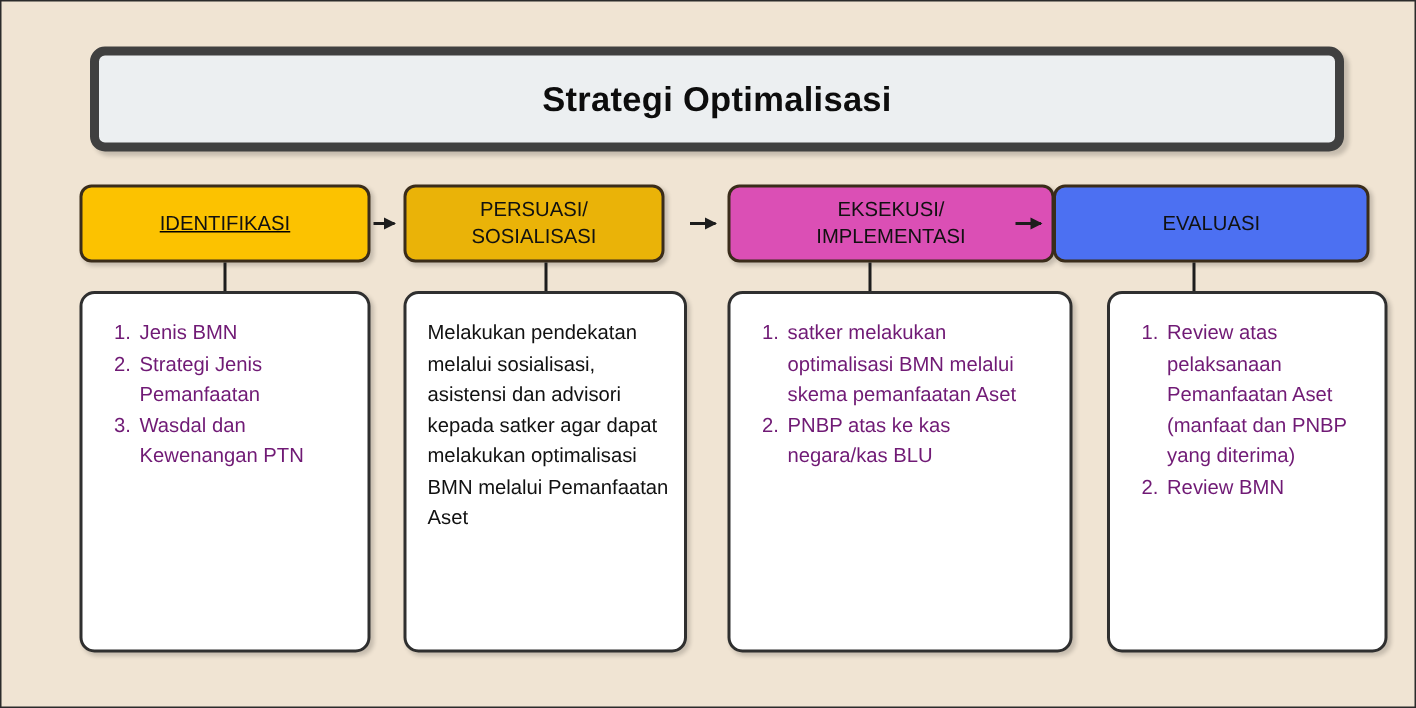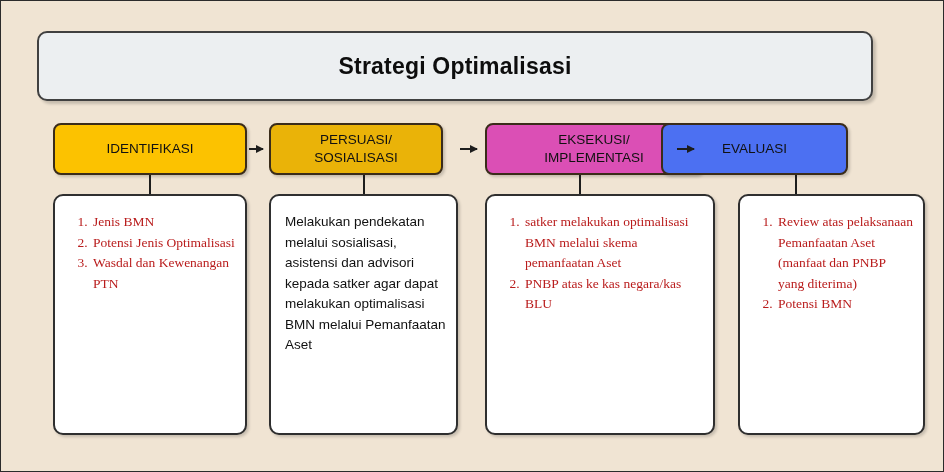--- a/index.html
+++ b/index.html
@@ -19,26 +19,26 @@
     height: 472px;
     background: #f0e4d3;
     box-sizing: border-box;
     border: 1px solid #2b2b2b;
     overflow: hidden;
   }
 
   
   .title-box {
     position: absolute;
-    left: 36px;
+    left: 59px;
     top: 30px;
     width: 836px;
     height: 70px;
     background: #eceff1;
-    border: 2px solid #404040;
+    border: 6px solid #404040;
     border-radius: 10px;
     box-shadow: 3px 3px 3px rgba(0,0,0,0.18);
     display: flex;
     align-items: center;
     justify-content: center;
     box-sizing: border-box;
   }
   .title-text {
     font-size: 23px;
     font-weight: bold;
@@ -79,22 +79,21 @@
     box-sizing: border-box;
     box-shadow: 2px 2px 3px rgba(0,0,0,0.18);
     padding: 16px 10px 10px 10px;
     overflow: hidden;
   }
   .body-list {
     margin: 0;
     padding-left: 26px;
     font-size: 13.5px;
     line-height: 1.52;
-    color: #b91c1c;
-    font-family: Liberation Serif, serif;
+    color: #701a75;
   }
   .body-list li {
     padding-left: 2px;
     margin-bottom: 0px;
   }
   .body-para {
     margin: 0;
     font-size: 13.5px;
     line-height: 1.52;
     color: #111111;
@@ -129,67 +128,67 @@
 </style>
 </head>
 <body>
 
 <div id="canvas">
 
   <div class="title-box">
     <span class="title-text">Strategi Optimalisasi</span>
   </div>
 
-  <div class="stage-header" id="hdr-0" style="left:52px; width:194px; background:#fcc200;">
+  <div class="stage-header" id="hdr-0" style="left:52px; width:194px; background:#fcc200;text-decoration:underline;">
     <span class="hlabel">IDENTIFIKASI</span>
   </div>
 
   <div class="stage-header" id="hdr-1" style="left:268px; width:174px; background:#eab308;">
     <span class="hlabel">PERSUASI/
 SOSIALISASI</span>
   </div>
 
   <div class="stage-header" id="hdr-2" style="left:484px; width:218px; background:#db4fb5;">
     <span class="hlabel">EKSEKUSI/
 IMPLEMENTASI</span>
   </div>
 
-  <div class="stage-header" id="hdr-3" style="left:660px; width:187px; background:#4c70f2;">
+  <div class="stage-header" id="hdr-3" style="left:701px; width:211px; background:#4c70f2;">
     <span class="hlabel">EVALUASI</span>
   </div>
 
   <div class="h-arrow" style="left:248px; width:14px;"></div>
   <div class="h-arrow" style="left:459px; width:17px;"></div>
   <div class="h-arrow" style="left:676px; width:17px;"></div>
 
   <div class="v-link" style="left:148px;"></div>
   <div class="v-link" style="left:362px;"></div>
   <div class="v-link" style="left:578px;"></div>
   <div class="v-link" style="left:794px;"></div>
 
   <div class="stage-body" style="left:52px; width:194px;">
     <ol class="body-list">
       <li>Jenis BMN</li>
-      <li>Potensi Jenis Optimalisasi</li>
+      <li>Strategi Jenis Pemanfaatan</li>
       <li>Wasdal dan Kewenangan PTN</li>
     </ol>
 
   </div>
 
   <div class="stage-body" style="left:268px; width:189px;">
     <p class="body-para">Melakukan pendekatan melalui sosialisasi, asistensi dan advisori kepada satker agar dapat melakukan optimalisasi BMN melalui Pemanfaatan Aset</p>
   </div>
 
   <div class="stage-body" style="left:484px; width:230px;">
     <ol class="body-list">
       <li>satker melakukan optimalisasi BMN melalui skema pemanfaatan Aset</li>
       <li>PNBP atas ke kas negara/kas BLU</li>
     </ol>
   </div>
 
   <div class="stage-body" style="left:701px; width:187px;margin-left:36px;">
     <ol class="body-list">
       <li>Review atas pelaksanaan Pemanfaatan Aset (manfaat dan PNBP yang diterima)</li>
-      <li>Potensi BMN</li>
+      <li>Review BMN</li>
     </ol>
   </div>
 
 </div>
 
 </body></html>

